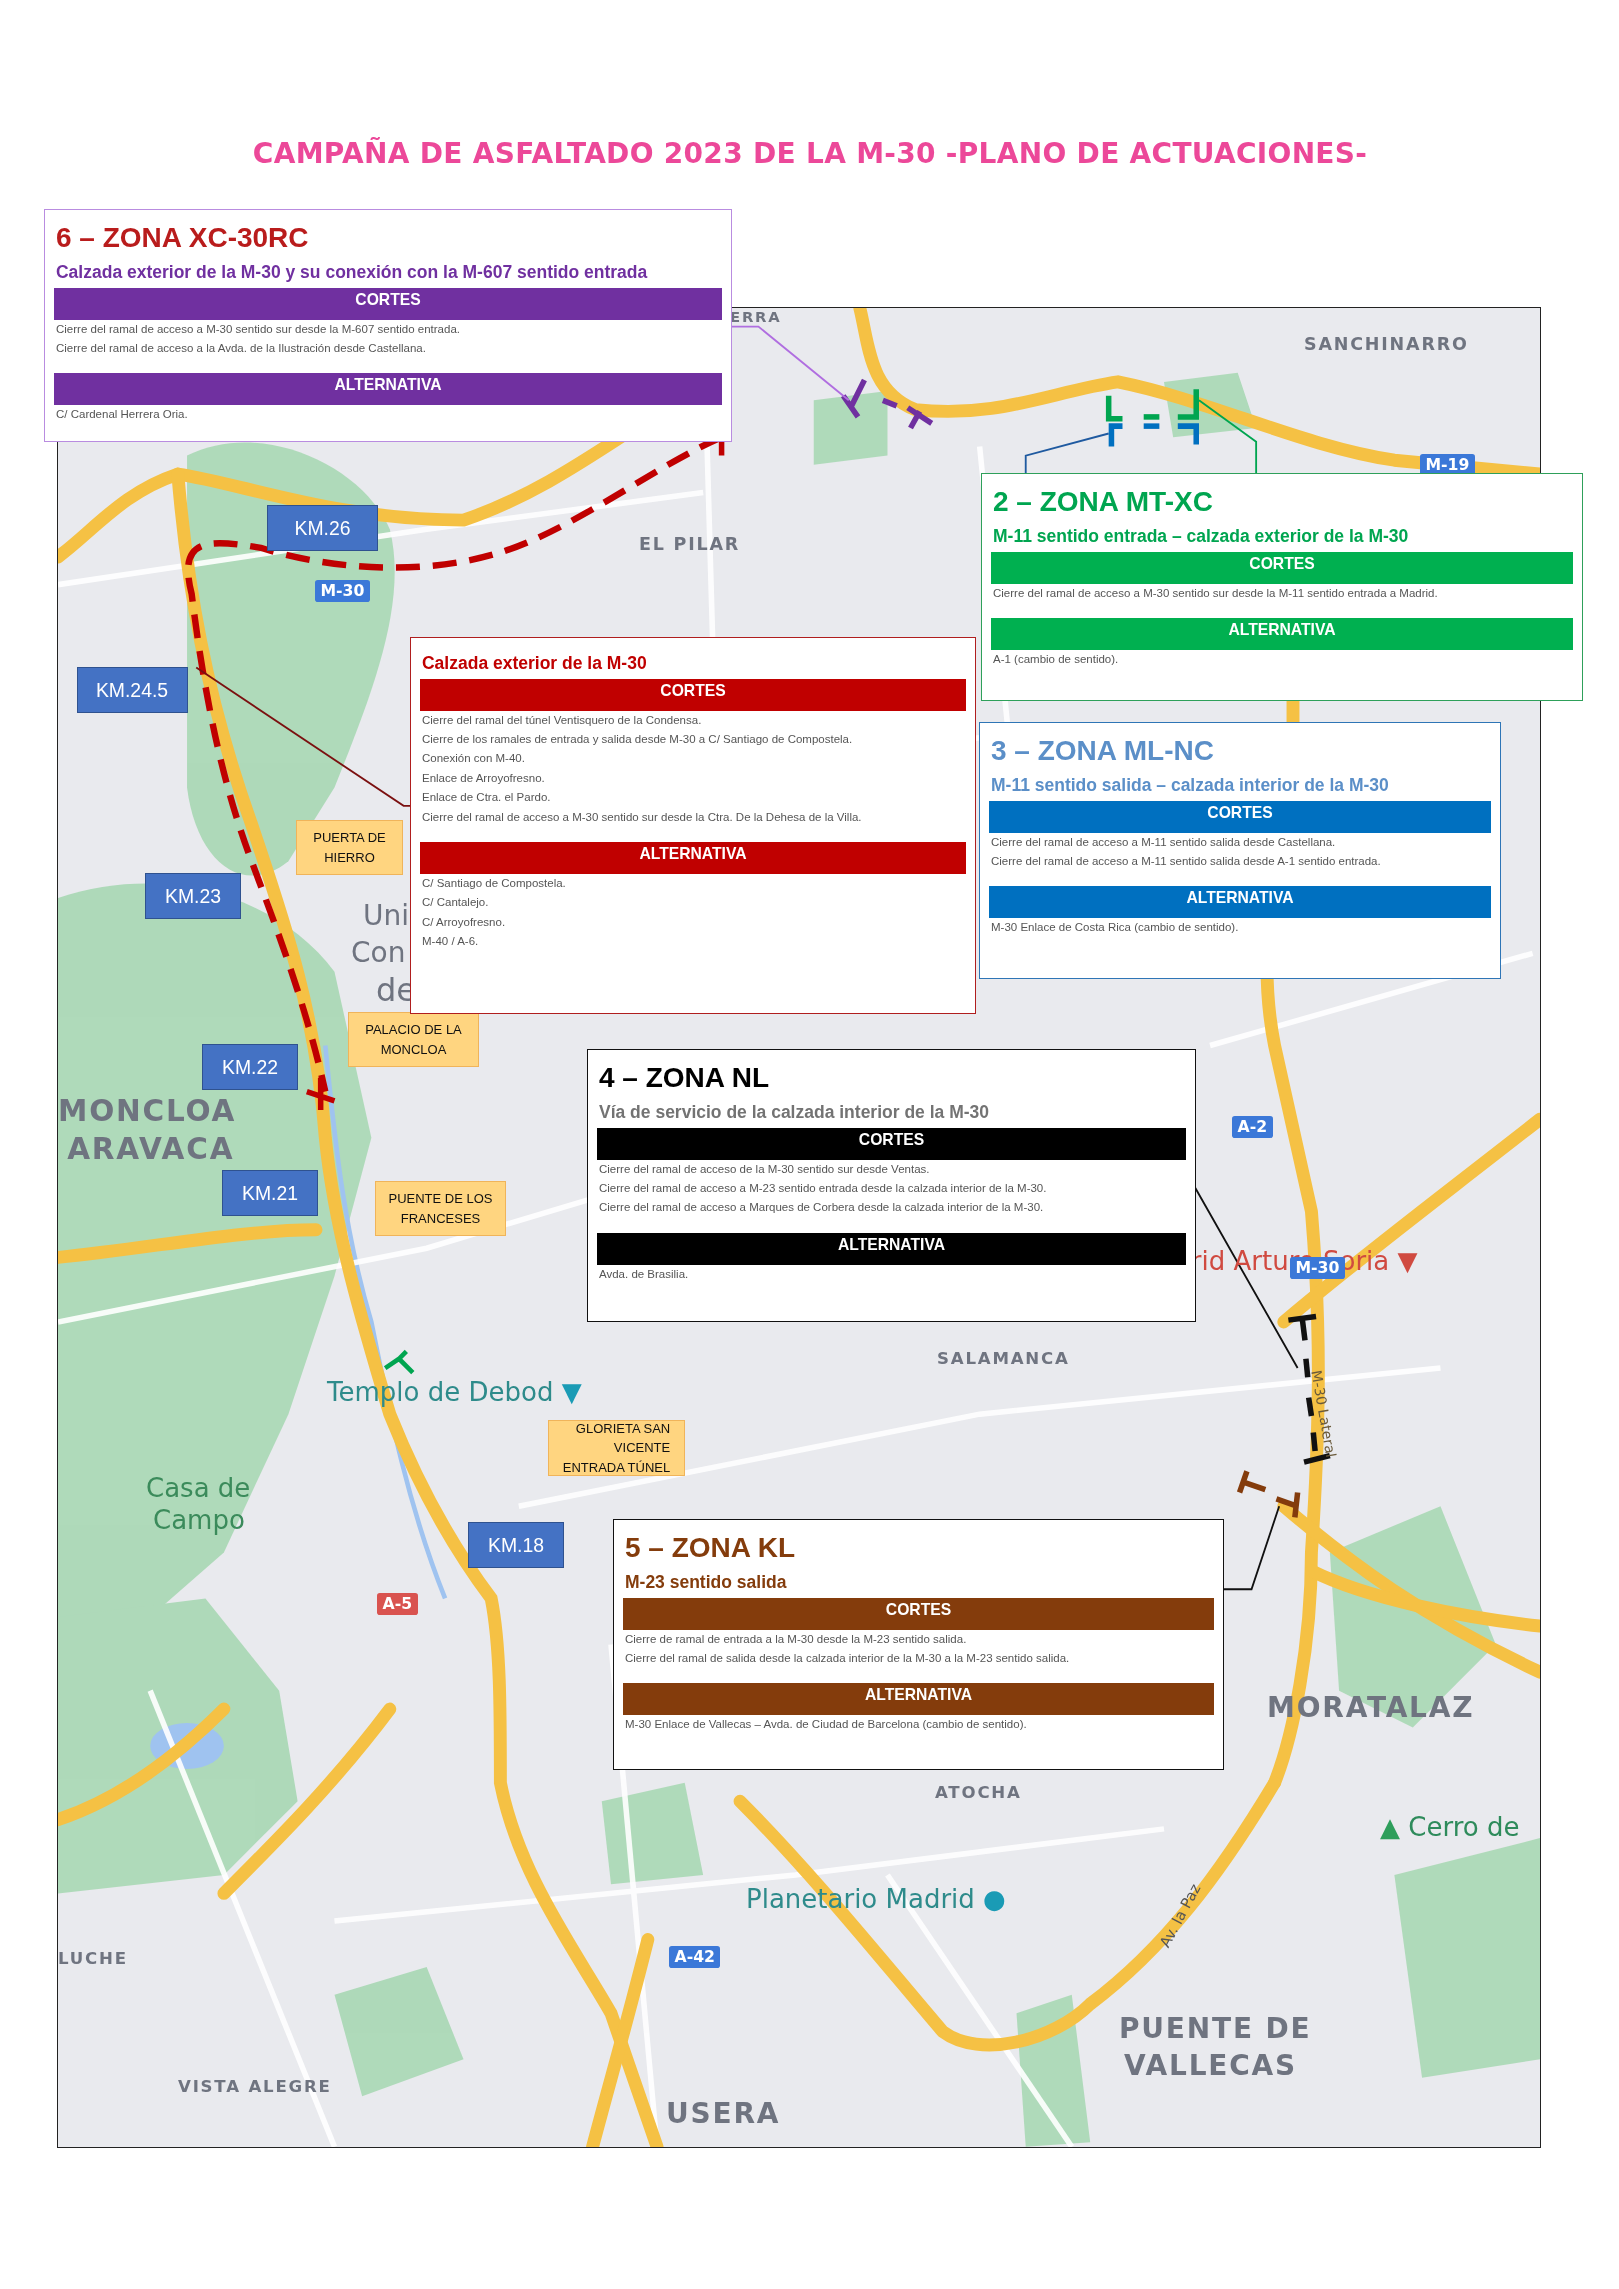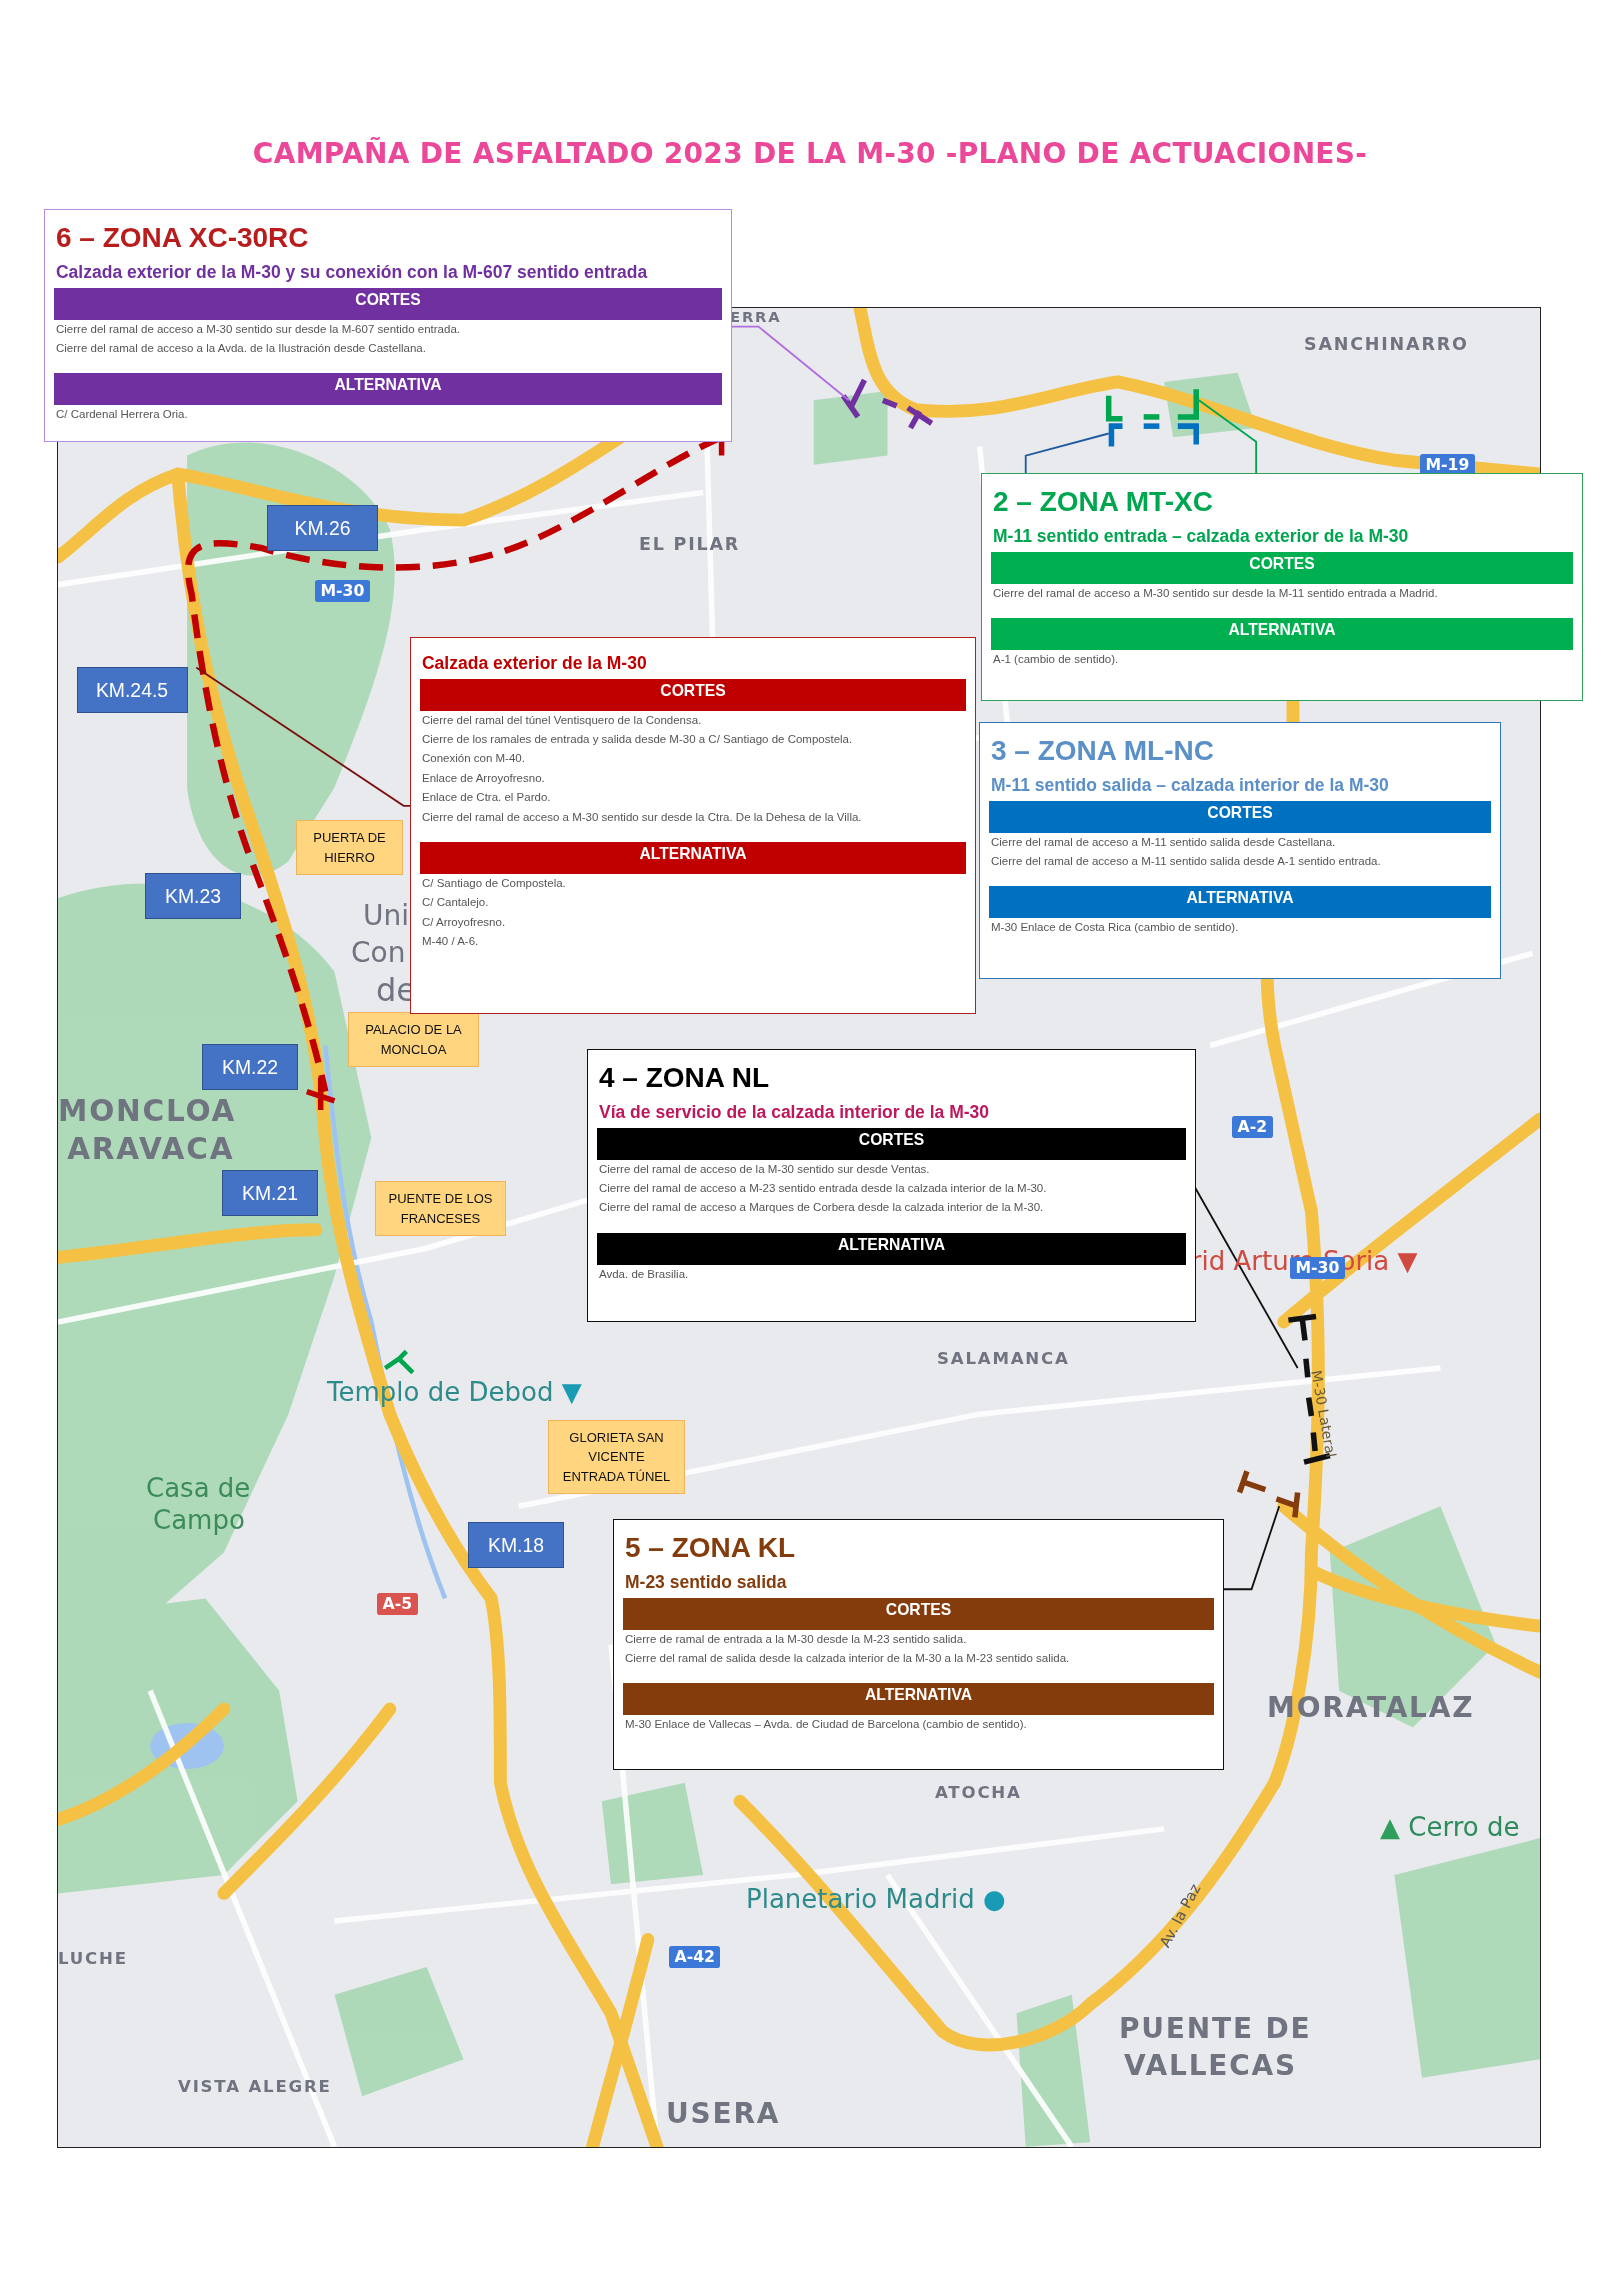--- a/index.html
+++ b/index.html
@@ -205,21 +205,21 @@
   <div class="km" style="left:144px;top:736px;width:96px;height:46px;">KM.22</div>
   <div class="km" style="left:164px;top:862px;width:96px;height:46px;">KM.21</div>
   <div class="km" style="left:410px;top:1214px;width:96px;height:46px;">KM.18</div>
 
   <div class="landmark" style="left:238px;top:512px;width:107px;height:55px;">PUERTA DE
 HIERRO</div>
   <div class="landmark" style="left:290px;top:704px;width:131px;height:55px;">PALACIO DE LA
 MONCLOA</div>
   <div class="landmark" style="left:317px;top:873px;width:131px;height:55px;">PUENTE DE LOS
 FRANCESES</div>
-  <div class="landmark" style="left:490px;top:1112px;width:137px;height:74px;">GLORIETA SAN
+  <div class="landmark" style="left:490px;top:1112px;width:137px;height:56px;text-align:right;">GLORIETA SAN
 VICENTE
 ENTRADA TÚNEL</div>
 </div>
 
 <div class="zone" style="left:44px;top:209px;width:688px;height:233px;border:1.8px solid #b98ce0;">
   <div class="z-title" style="color:#b91c1c;">6 – ZONA XC-30RC</div>
   <div class="z-sub" style="color:#7030a0;">Calzada exterior de la M-30 y su conexión con la M-607 sentido entrada</div>
   <div class="z-bar" style="background:#7030a0;">CORTES</div>
   <div class="z-line">Cierre del ramal de acceso a M-30 sentido sur desde la M-607 sentido entrada.</div>
   <div class="z-line">Cierre del ramal de acceso a la Avda. de la Ilustración desde Castellana.</div>
@@ -261,21 +261,21 @@
   <div class="z-bar" style="background:#0070c0;">CORTES</div>
   <div class="z-line">Cierre del ramal de acceso a M-11 sentido salida desde Castellana.</div>
   <div class="z-line">Cierre del ramal de acceso a M-11 sentido salida desde A-1 sentido entrada.</div>
   <div class="gap"></div>
   <div class="z-bar" style="background:#0070c0;">ALTERNATIVA</div>
   <div class="z-line">M-30 Enlace de Costa Rica (cambio de sentido).</div>
 </div>
 
 <div class="zone" style="left:587px;top:1049px;width:609px;height:273px;border:1.8px solid #111;">
   <div class="z-title" style="color:#000;">4 – ZONA NL</div>
-  <div class="z-sub" style="color:#be185d;">Vía de servicio de la calzada interior de la M-30</div>
+  <div class="z-sub" style="color:#737373;">Vía de servicio de la calzada interior de la M-30</div>
   <div class="z-bar" style="background:#000;">CORTES</div>
   <div class="z-line">Cierre del ramal de acceso de la M-30 sentido sur desde Ventas.</div>
   <div class="z-line">Cierre del ramal de acceso a M-23 sentido entrada desde la calzada interior de la M-30.</div>
   <div class="z-line">Cierre del ramal de acceso a Marques de Corbera desde la calzada interior de la M-30.</div>
   <div class="gap"></div>
   <div class="z-bar" style="background:#000;">ALTERNATIVA</div>
   <div class="z-line">Avda. de Brasilia.</div>
 </div>
 
 <div class="zone" style="left:613px;top:1519px;width:611px;height:251px;border:1.8px solid #111;">

